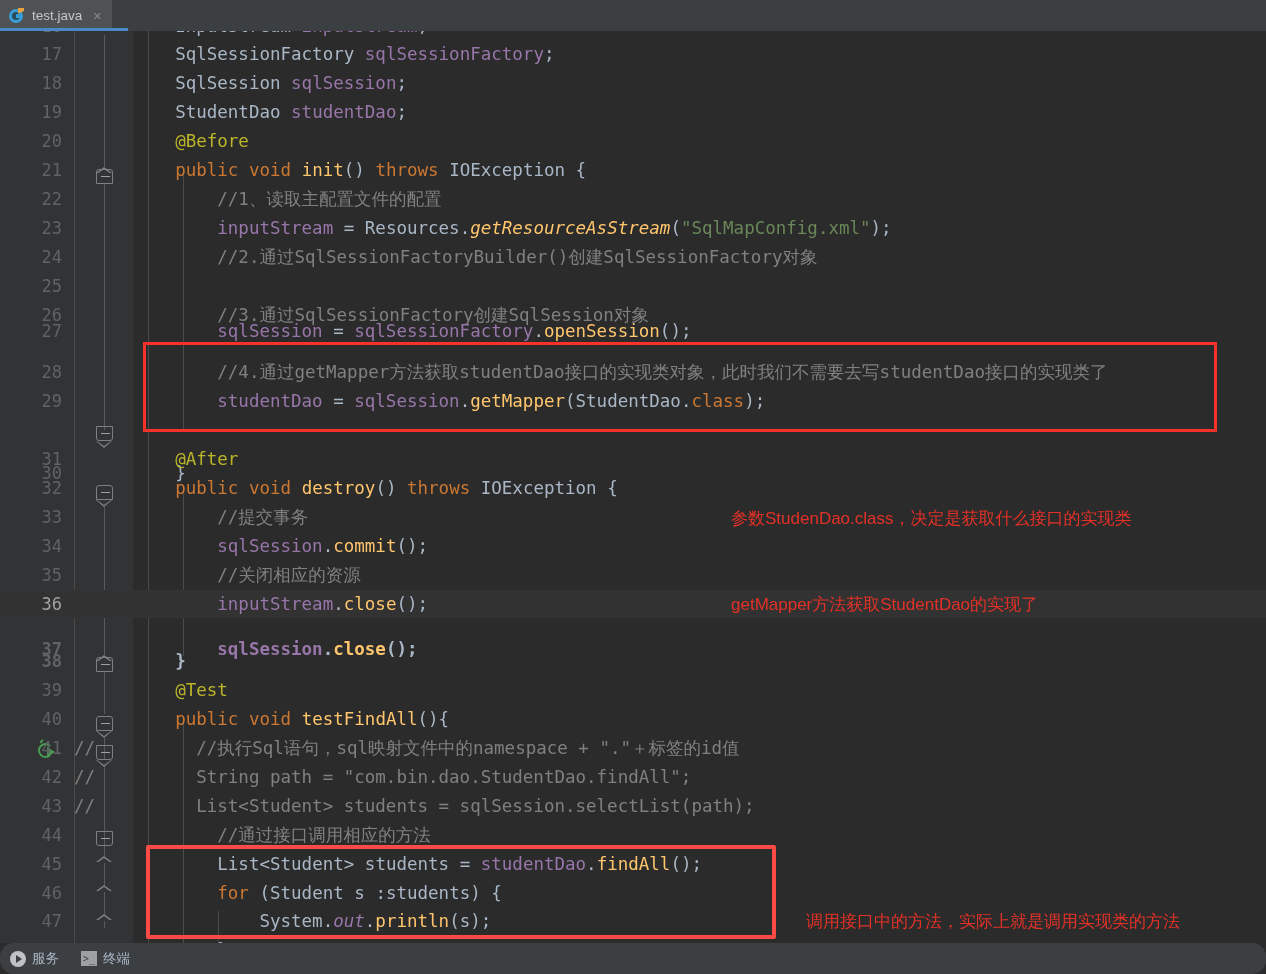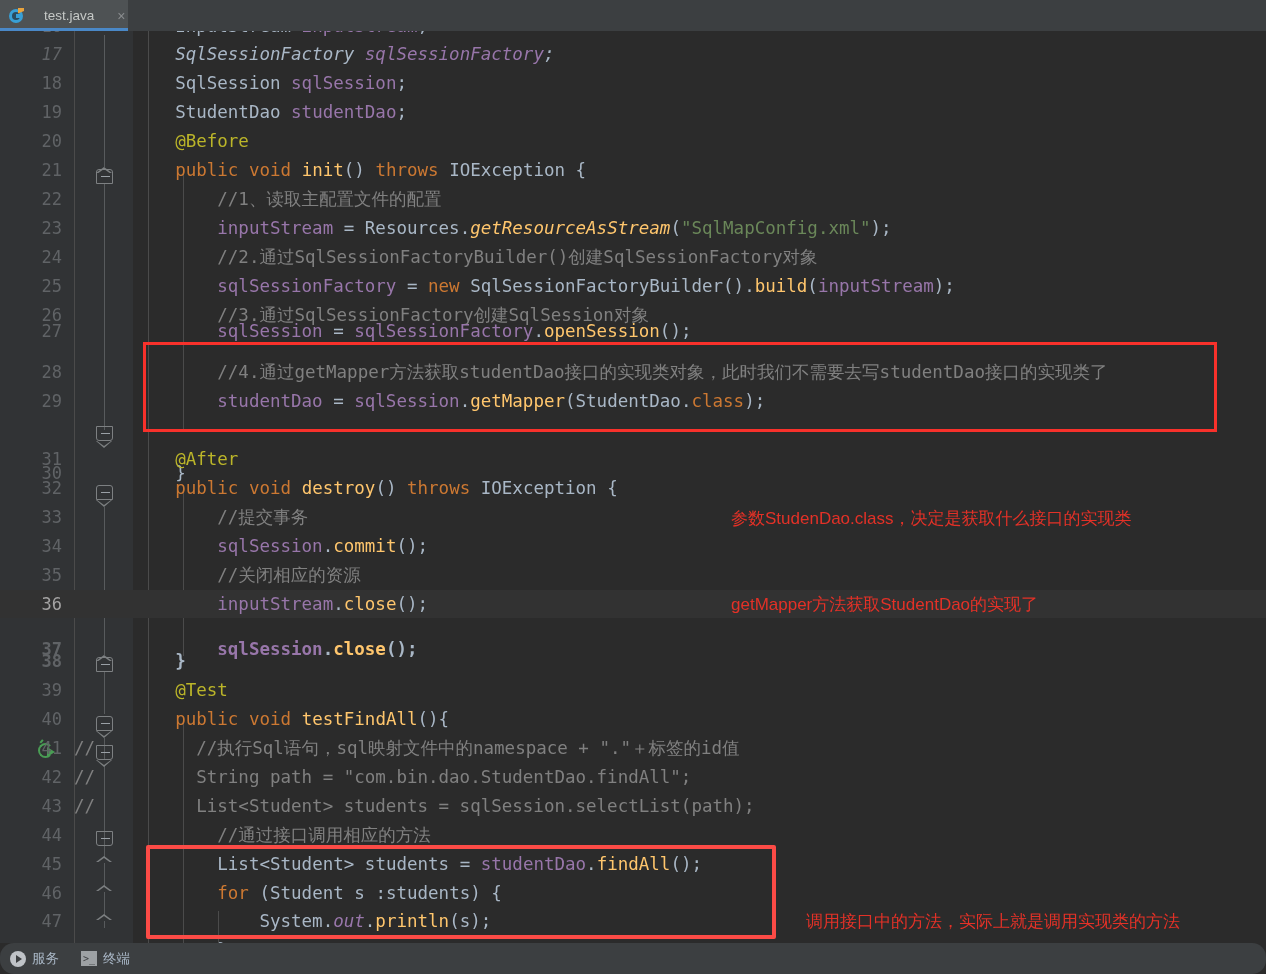--- a/index.html
+++ b/index.html
@@ -10,25 +10,24 @@
     background: #2B2B2B;
     font-family: "DejaVu Sans Mono", monospace;
   }
 
   
   #tabbar {
     position: absolute; left: 0; top: 0; width: 1266px; height: 31px;
     background: #3C3F41;
   }
   #tab-active {
-    position: absolute; left: 0; top: 0; width: 128px; height: 31px;
+    position: absolute; left: 0; top: 0; width: 112px; height: 31px;
     background: #4E5254;
     display: flex; align-items: center;
     padding-left: 9px;
-    gap: 12px;
   }
   #tab-active .underline {
     position: absolute; left: 0; bottom: 0; width: 128px; height: 3px;
     background: #4A88C7;
   }
   .tabicon {
     width: 16px; height: 16px; position: relative; flex: 0 0 16px;
   }
   .tabicon .disc {
     position: absolute; left: 0; top: 1px; width: 14px; height: 14px;
@@ -328,29 +327,29 @@
   </div>
 
   <div class="guide" style="left:148px; top:0;   height:912px;"></div>
   <div class="guide" style="left:183px; top:140px; height:260px;"></div>
   <div class="guide" style="left:183px; top:460px; height:165px;"></div>
   <div class="guide" style="left:183px; top:690px; height:222px;"></div>
   <div class="guide" style="left:218px; top:880px; height:32px;"></div>
 
   <div id="lines">
       <div class="ln" style="top: -19.5px;"><div class="num">16</div><div class="code">    <span class="ty">InputStream</span> <span class="fi">inputStream</span>;</div></div>
-      <div class="ln" style="top: 9.4px; font-style: italic;"><div class="num">17</div><div class="code">    <span class="ty">SqlSessionFactory</span> <span class="fi">sqlSessionFactory</span>;</div></div>
+      <div class="ln" style="top: 9.4px;"><div class="num">17</div><div class="code">    <span class="ty">SqlSessionFactory</span> <span class="fi">sqlSessionFactory</span>;</div></div>
       <div class="ln" style="top: 38.3px;"><div class="num">18</div><div class="code">    <span class="ty">SqlSession</span> <span class="fi">sqlSession</span>;</div></div>
       <div class="ln" style="top: 67.2px;"><div class="num">19</div><div class="code">    <span class="ty">StudentDao</span> <span class="fi">studentDao</span>;</div></div>
       <div class="ln" style="top: 96.1px;"><div class="num">20</div><div class="code"><span class="an">    @Before</span></div></div>
       <div class="ln" style="top: 125px;"><div class="num">21</div><div class="code">    <span class="kw">public</span> <span class="kw">void</span> <span class="fn">init</span>() <span class="kw">throws</span> <span class="ty">IOException</span> {</div></div>
       <div class="ln" style="top: 153.9px; padding-left: 12px;"><div class="num">22</div><div class="code"><span class="cm">        //1、读取主配置文件的配置</span></div></div>
       <div class="ln" style="top: 182.8px;"><div class="num">23</div><div class="code">        <span class="fi">inputStream</span> = <span class="ty">Resources</span>.<span class="fn it">getResourceAsStream</span>(<span class="st">"SqlMapConfig.xml"</span>);</div></div>
       <div class="ln" style="top: 211.7px;"><div class="num">24</div><div class="code"><span class="cm">        //2.通过SqlSessionFactoryBuilder()创建SqlSessionFactory对象</span></div></div>
-      <div class="ln" style="top: 240.6px;"><div class="num">25</div><div class="code">        <span class="fi">sqlSessionFactory</span> = <span class="kw">new</span> <span class="ty">SqlSessionFactoryBuilder</span>().<span class="fn">build</span>(<span class="fi">inputStream</span>);</div></div>
+      <div class="ln" style="top: 240.6px;"><div class="num">25</div></div>
       <div class="ln" style="top: 269.5px;"><div class="num">26</div><div class="code"><span class="cm">        //3.通过SqlSessionFactory创建SqlSession对象</span></div></div>
       <div class="ln" style="top: 286px;"><div class="num">27</div><div class="code">        <span class="fi">sqlSession</span> = <span class="fi">sqlSessionFactory</span>.<span class="fn">openSession</span>();</div></div>
       <div class="ln" style="top: 327.3px;"><div class="num">28</div><div class="code"><span class="cm">        //4.通过getMapper方法获取studentDao接口的实现类对象，此时我们不需要去写studentDao接口的实现类了</span></div></div>
       <div class="ln" style="top: 356.2px;"><div class="num">29</div><div class="code">        <span class="fi">studentDao</span> = <span class="fi">sqlSession</span>.<span class="fn">getMapper</span>(<span class="ty">StudentDao</span>.<span class="kw">class</span>);</div></div>
       <div class="ln" style="top: 385.1px; margin-top: 43px;"><div class="num">30</div><div class="code">    }</div></div>
       <div class="ln" style="top: 414px;"><div class="num">31</div><div class="code"><span class="an">    @After</span></div></div>
       <div class="ln" style="top: 442.9px;"><div class="num">32</div><div class="code">    <span class="kw">public</span> <span class="kw">void</span> <span class="fn">destroy</span>() <span class="kw">throws</span> <span class="ty">IOException</span> {</div></div>
       <div class="ln" style="top: 471.8px;"><div class="num">33</div><div class="code"><span class="cm">        //提交事务</span></div></div>
       <div class="ln" style="top: 500.7px;"><div class="num">34</div><div class="code">        <span class="fi">sqlSession</span>.<span class="fn">commit</span>();</div></div>
       <div class="ln" style="top: 529.6px;"><div class="num">35</div><div class="code"><span class="cm">        //关闭相应的资源</span></div></div>

